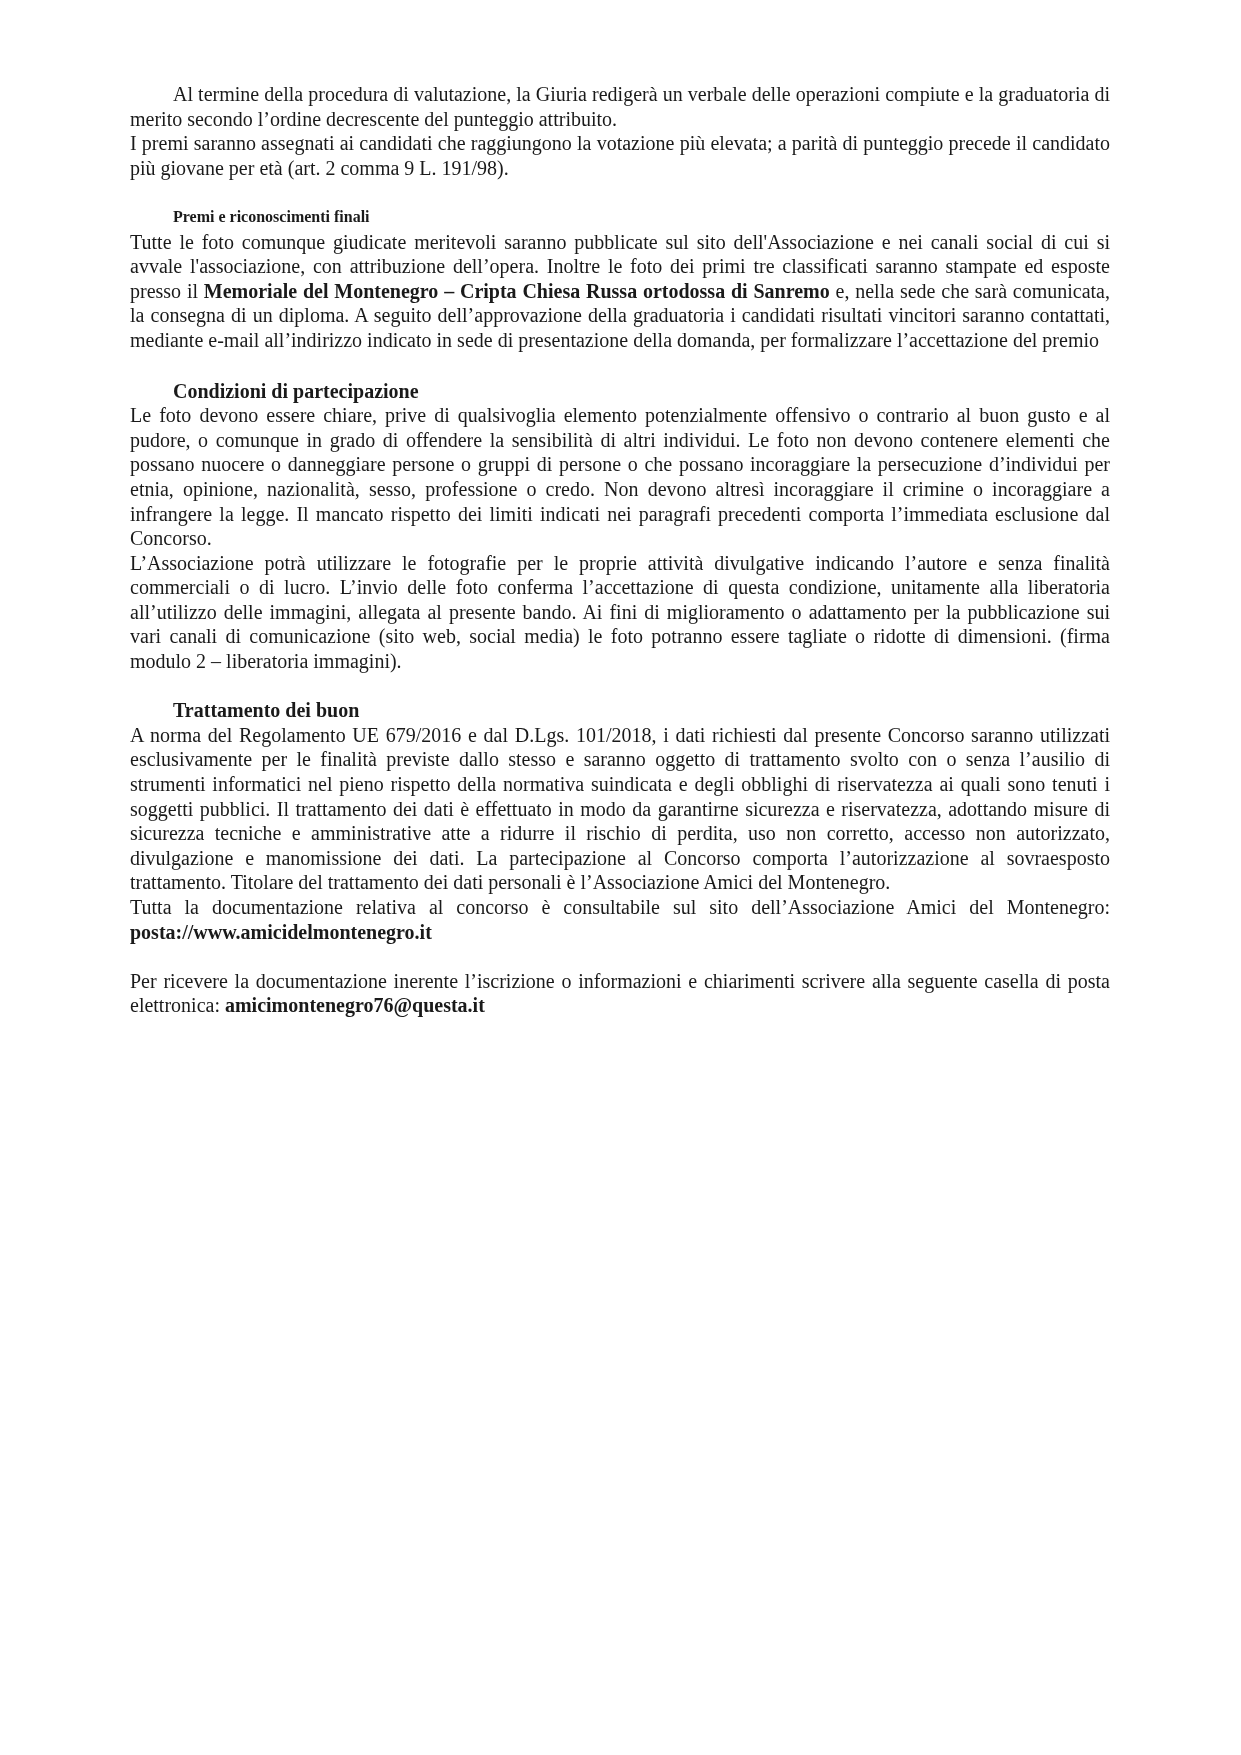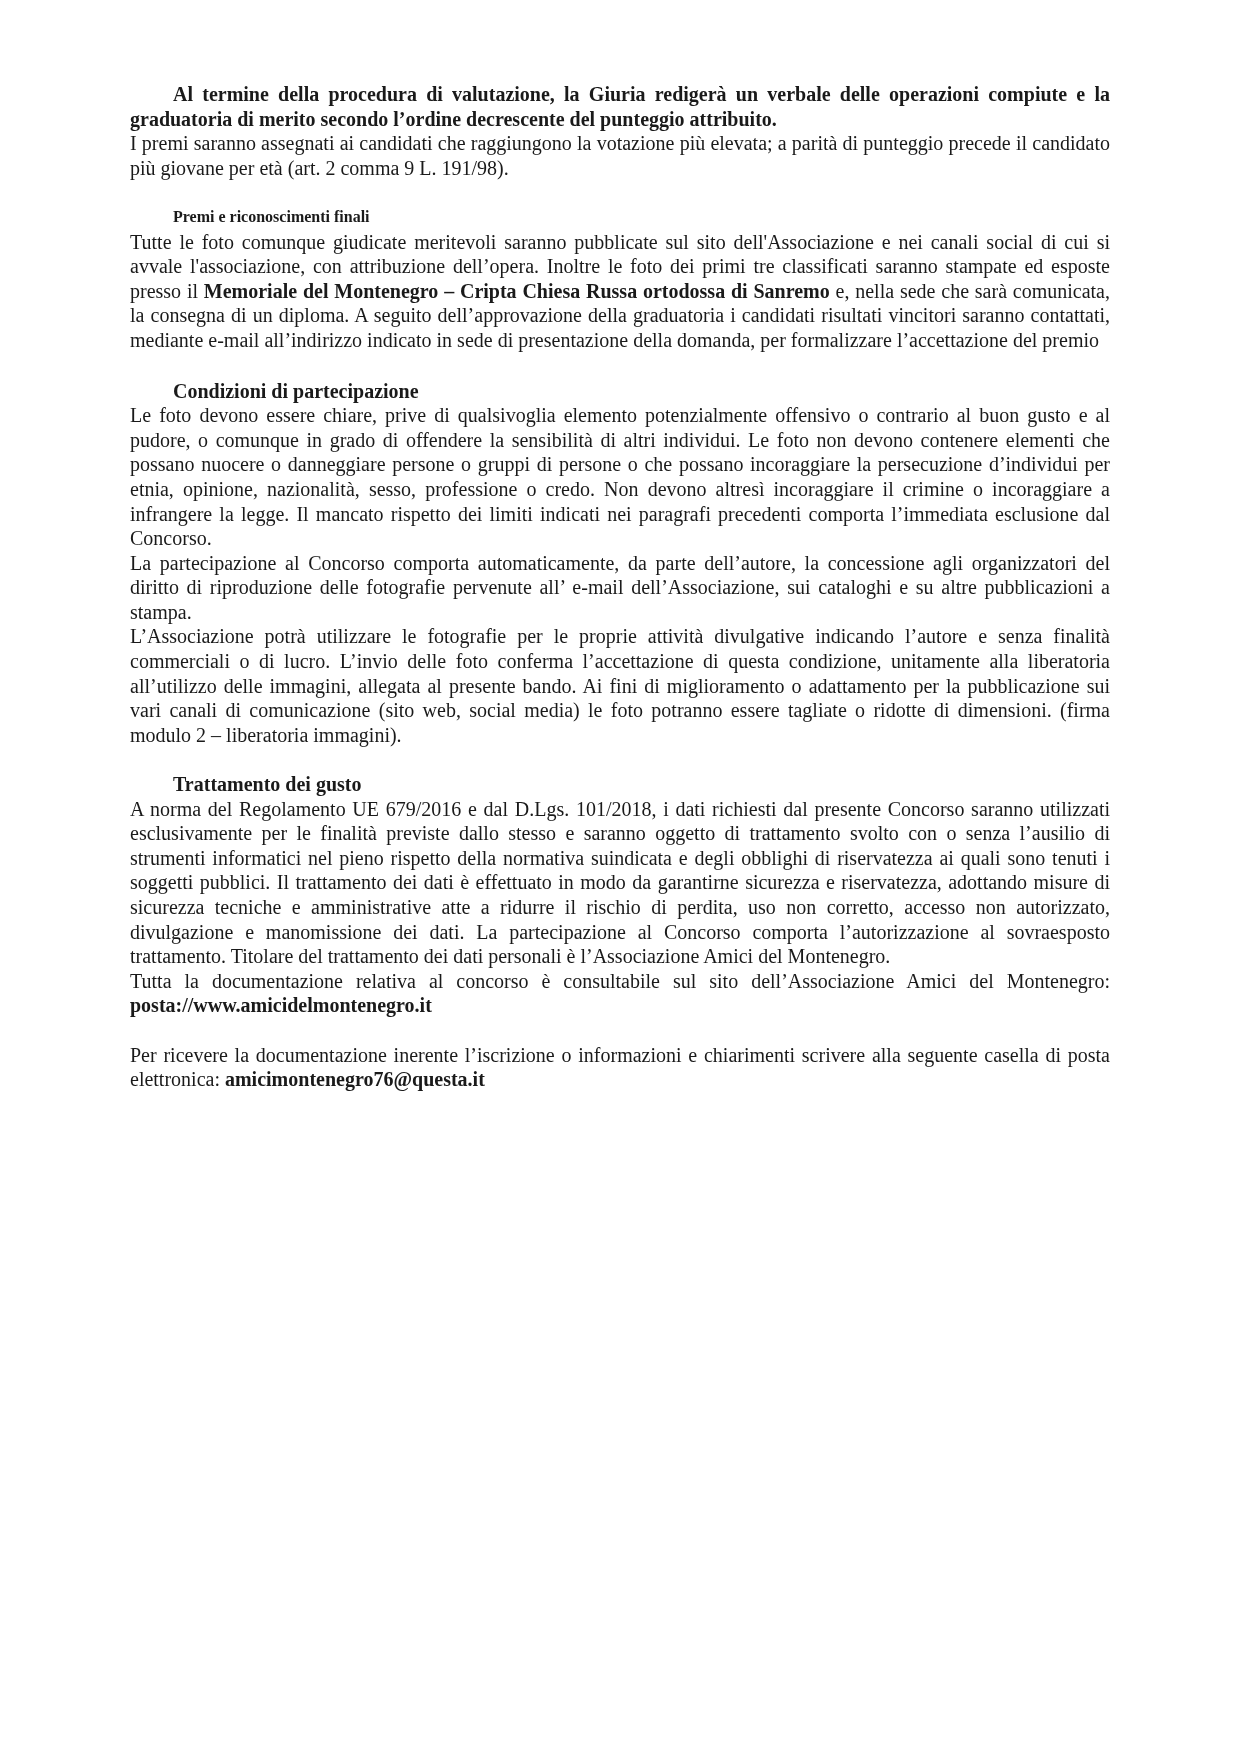--- a/index.html
+++ b/index.html
@@ -3,42 +3,41 @@
 <meta charset="utf-8">
 <style>
   html, body { margin:0; padding:0; background:#ffffff; }
   body { width:1241px; height:1755px; position:relative; overflow:hidden; }
   .page {
     position:absolute; left:130px; top:82px; width:980px;
     font-family:"Liberation Serif", serif; font-size:20px; line-height:24.6px;
     color:#1a1a1a; text-align:justify;
   }
   .para { margin:0; }
-  .lead { font-weight:bold; text-indent:43px; }
+  .lead { font-weight:normal; text-indent:43px; }
   .heading { font-weight:bold; margin:0; padding-left:43px; margin-top:24.6px; }
   .gap { height:24.6px; }
   b { font-weight:bold; }
 </style>
 </head>
 <body>
 
 <div class="page">
 
   <p class="para lead">Al termine della procedura di valutazione, la Giuria redigerà un verbale delle operazioni compiute e la graduatoria di merito secondo l’ordine decrescente del punteggio attribuito.</p>
   <p class="para">I premi saranno assegnati ai candidati che raggiungono la votazione più elevata; a parità di punteggio precede il candidato più giovane per età (art. 2 comma 9 L. 191/98).</p>
 
   <h2 class="heading" style="font-size:16px;">Premi e riconoscimenti finali</h2>
   <p class="para"><span>Tutte le foto comunque giudicate meritevoli saranno pubblicate sul sito dell'Associazione e nei canali social di cui si avvale l'associazione, con attribuzione dell’opera. Inoltre le foto dei primi tre classificati saranno stampate ed esposte presso il </span><b>Memoriale del Montenegro – Cripta Chiesa Russa ortodossa di Sanremo</b><span> e, nella sede che sarà comunicata, la consegna di un diploma. A seguito dell’approvazione della graduatoria i candidati risultati vincitori saranno contattati, mediante e-mail all’indirizzo indicato in sede di presentazione della domanda, per formalizzare l’accettazione del premio</span></p>
 
   <h2 class="heading" style="font-size:20px;margin-top:26px;">Condizioni di partecipazione</h2>
   <p class="para">Le foto devono essere chiare, prive di qualsivoglia elemento potenzialmente offensivo o contrario al buon gusto e al pudore, o comunque in grado di offendere la sensibilità di altri individui. Le foto non devono contenere elementi che possano nuocere o danneggiare persone o gruppi di persone o che possano incoraggiare la persecuzione d’individui per etnia, opinione, nazionalità, sesso, professione o credo. Non devono altresì incoraggiare il crimine o incoraggiare a infrangere la legge. Il mancato rispetto dei limiti indicati nei paragrafi precedenti comporta l’immediata esclusione dal Concorso.</p>
 
-  <p class="para">La partecipazione al Concorso comporta automaticamente, da parte dell’autore, la concessione agli organizzatori del diritto di riproduzione delle fotografie pervenute all’ e-mail dell’Associazione, sui cataloghi e su altre pubblicazioni a stampa.</p>
   <p class="para">L’Associazione potrà utilizzare le fotografie per le proprie attività divulgative indicando l’autore e senza finalità commerciali o di lucro. L’invio delle foto conferma l’accettazione di questa condizione, unitamente alla liberatoria all’utilizzo delle immagini, allegata al presente bando. Ai fini di miglioramento o adattamento per la pubblicazione sui vari canali di comunicazione (sito web, social media) le foto potranno essere tagliate o ridotte di dimensioni. (firma modulo 2 – liberatoria immagini).</p>
 
-  <h2 class="heading" style="font-size:20px;">Trattamento dei gusto</h2>
+  <h2 class="heading" style="font-size:20px;">Trattamento dei buon</h2>
   <p class="para">A norma del Regolamento UE 679/2016 e dal D.Lgs. 101/2018, i dati richiesti dal presente Concorso saranno utilizzati esclusivamente per le finalità previste dallo stesso e saranno oggetto di trattamento svolto con o senza l’ausilio di strumenti informatici nel pieno rispetto della normativa suindicata e degli obblighi di riservatezza ai quali sono tenuti i soggetti pubblici. Il trattamento dei dati è effettuato in modo da garantirne sicurezza e riservatezza, adottando misure di sicurezza tecniche e amministrative atte a ridurre il rischio di perdita, uso non corretto, accesso non autorizzato, divulgazione e manomissione dei dati. La partecipazione al Concorso comporta l’autorizzazione al sovraesposto trattamento. Titolare del trattamento dei dati personali è l’Associazione Amici del Montenegro.</p>
 
   <p class="para"><span>Tutta la documentazione relativa al concorso è consultabile sul sito dell’Associazione Amici del Montenegro: </span><b>posta://www.amicidelmontenegro.it</b></p>
   <div class="gap"></div>
   <p class="para"><span>Per ricevere la documentazione inerente l’iscrizione o informazioni e chiarimenti scrivere alla seguente casella di posta elettronica: </span><b>amicimontenegro76@questa.it</b></p>
 
 </div>
 
 </body></html>

